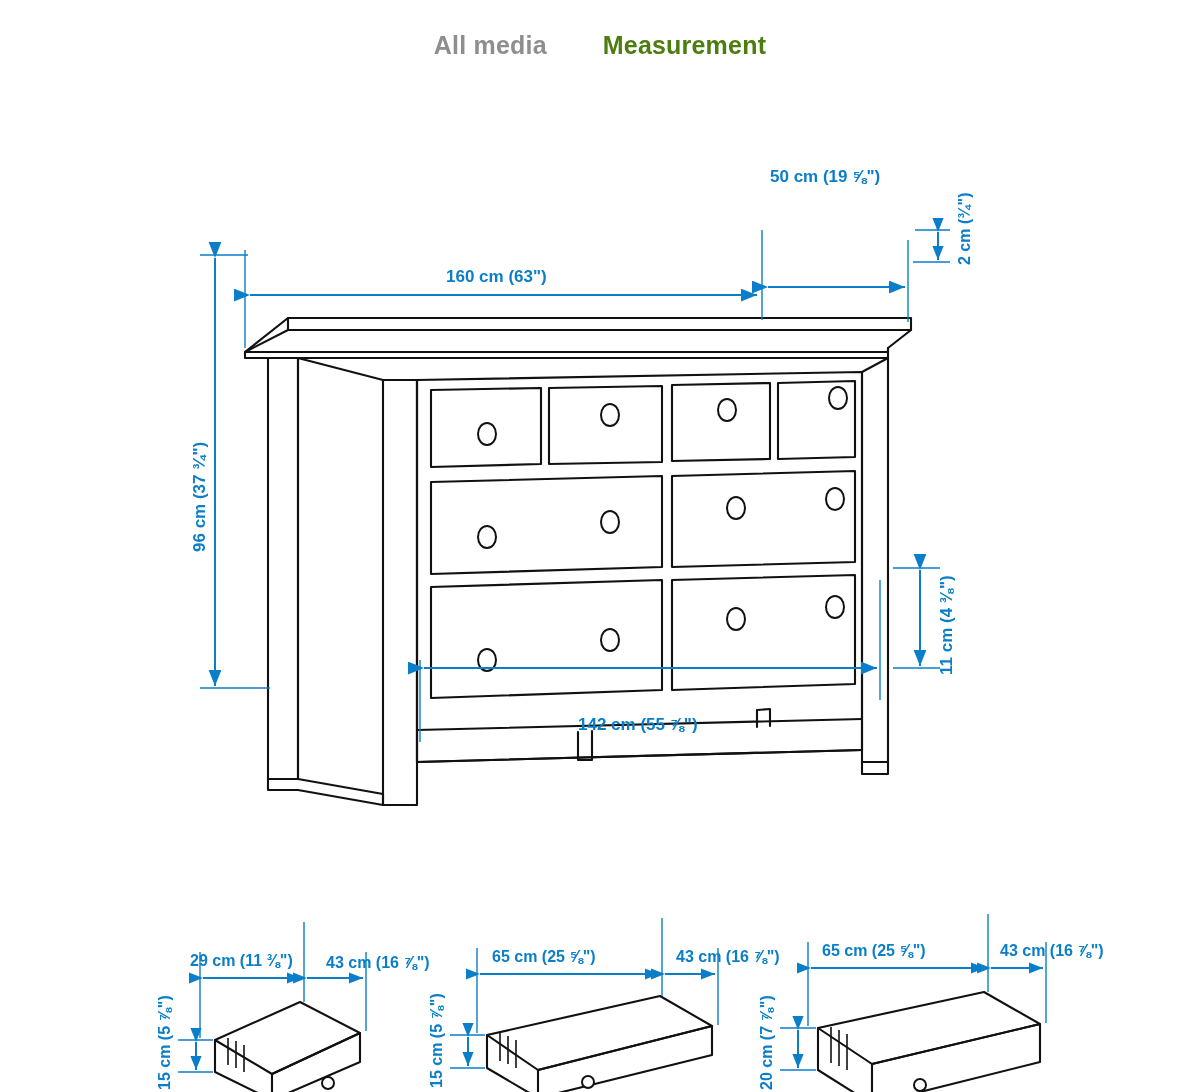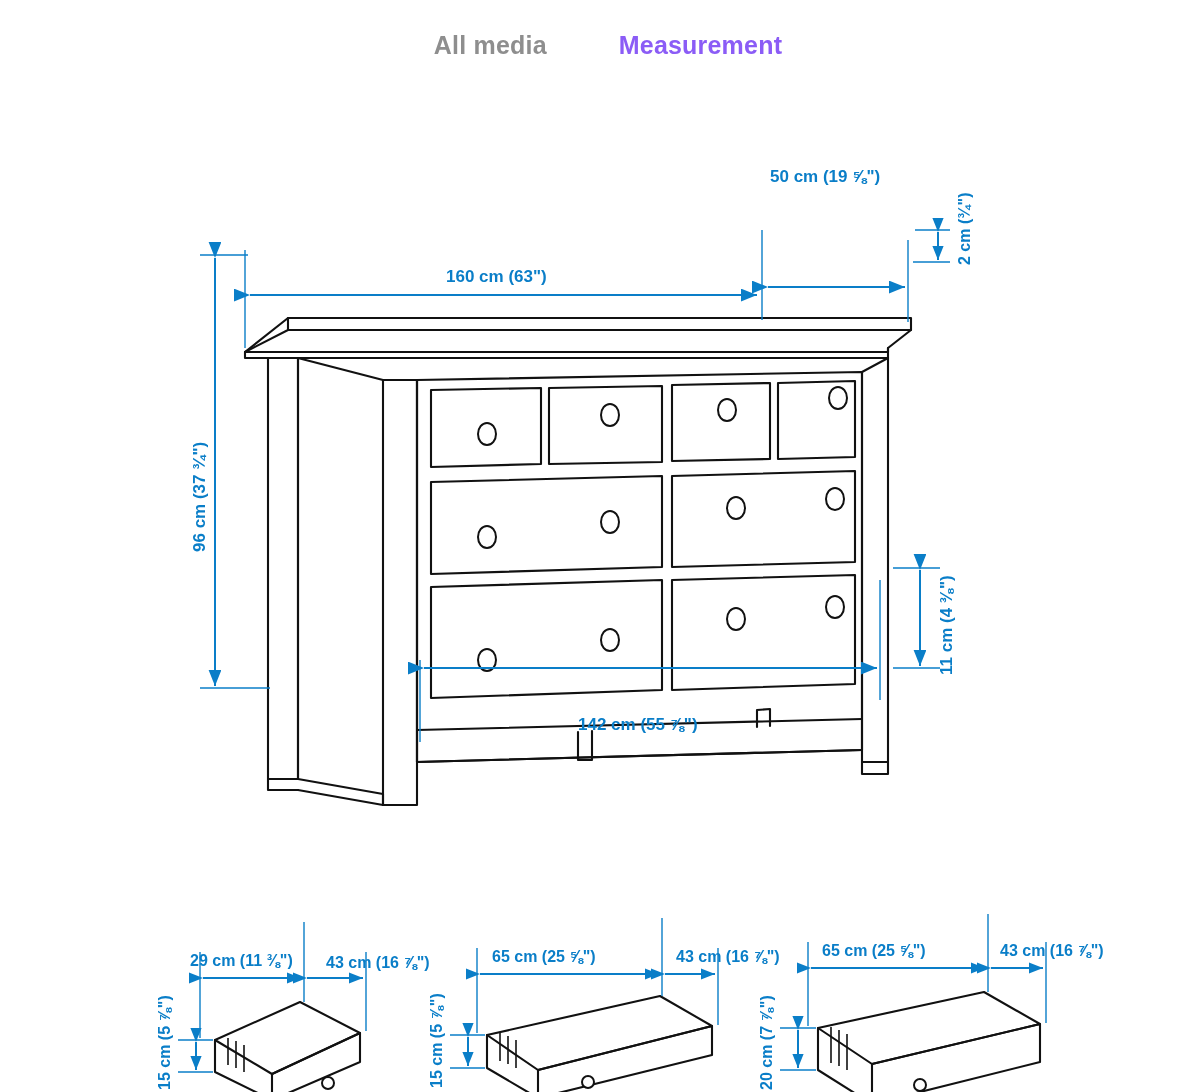--- a/index.html
+++ b/index.html
@@ -2,23 +2,23 @@
 <html><head>
 <meta charset="utf-8">
 <style>
   html,body{margin:0;padding:0;background:#ffffff;}
   body{width:1200px;height:1092px;position:relative;overflow:hidden;
        font-family:"Liberation Sans", sans-serif;color:#111;}
 
   
   .tabbar{position:absolute;left:0;top:0;width:1200px;height:90px;
           display:flex;align-items:center;justify-content:center;gap:56px;background:#fff;}
-  .tab{font-size:25px;font-weight:bold;letter-spacing:.2px;margin-left:16px;}
+  .tab{font-size:25px;font-weight:bold;letter-spacing:.2px;}
   .tab.inactive{color:#8e8e8e;}
-  .tab.active{color:#8b5cf6;}
+  .tab.active{color:#4d7c0f;}
 
   
   .canvas{position:absolute;left:0;top:90px;width:1200px;height:1002px;}
   svg{display:block;}
 
   .dim{fill:#0a7ec8;font-size:17px;font-weight:bold;font-family:"Liberation Sans", sans-serif;}
   .dim-sm{fill:#0a7ec8;font-size:16px;font-weight:bold;font-family:"Liberation Sans", sans-serif;}
   .ln{stroke:#111;stroke-width:2.1;fill:none;stroke-linejoin:round;stroke-linecap:round;}
   .ln-thin{stroke:#111;stroke-width:1.6;fill:none;}
   .blue{stroke:#0a7ec8;stroke-width:2;fill:none;}

